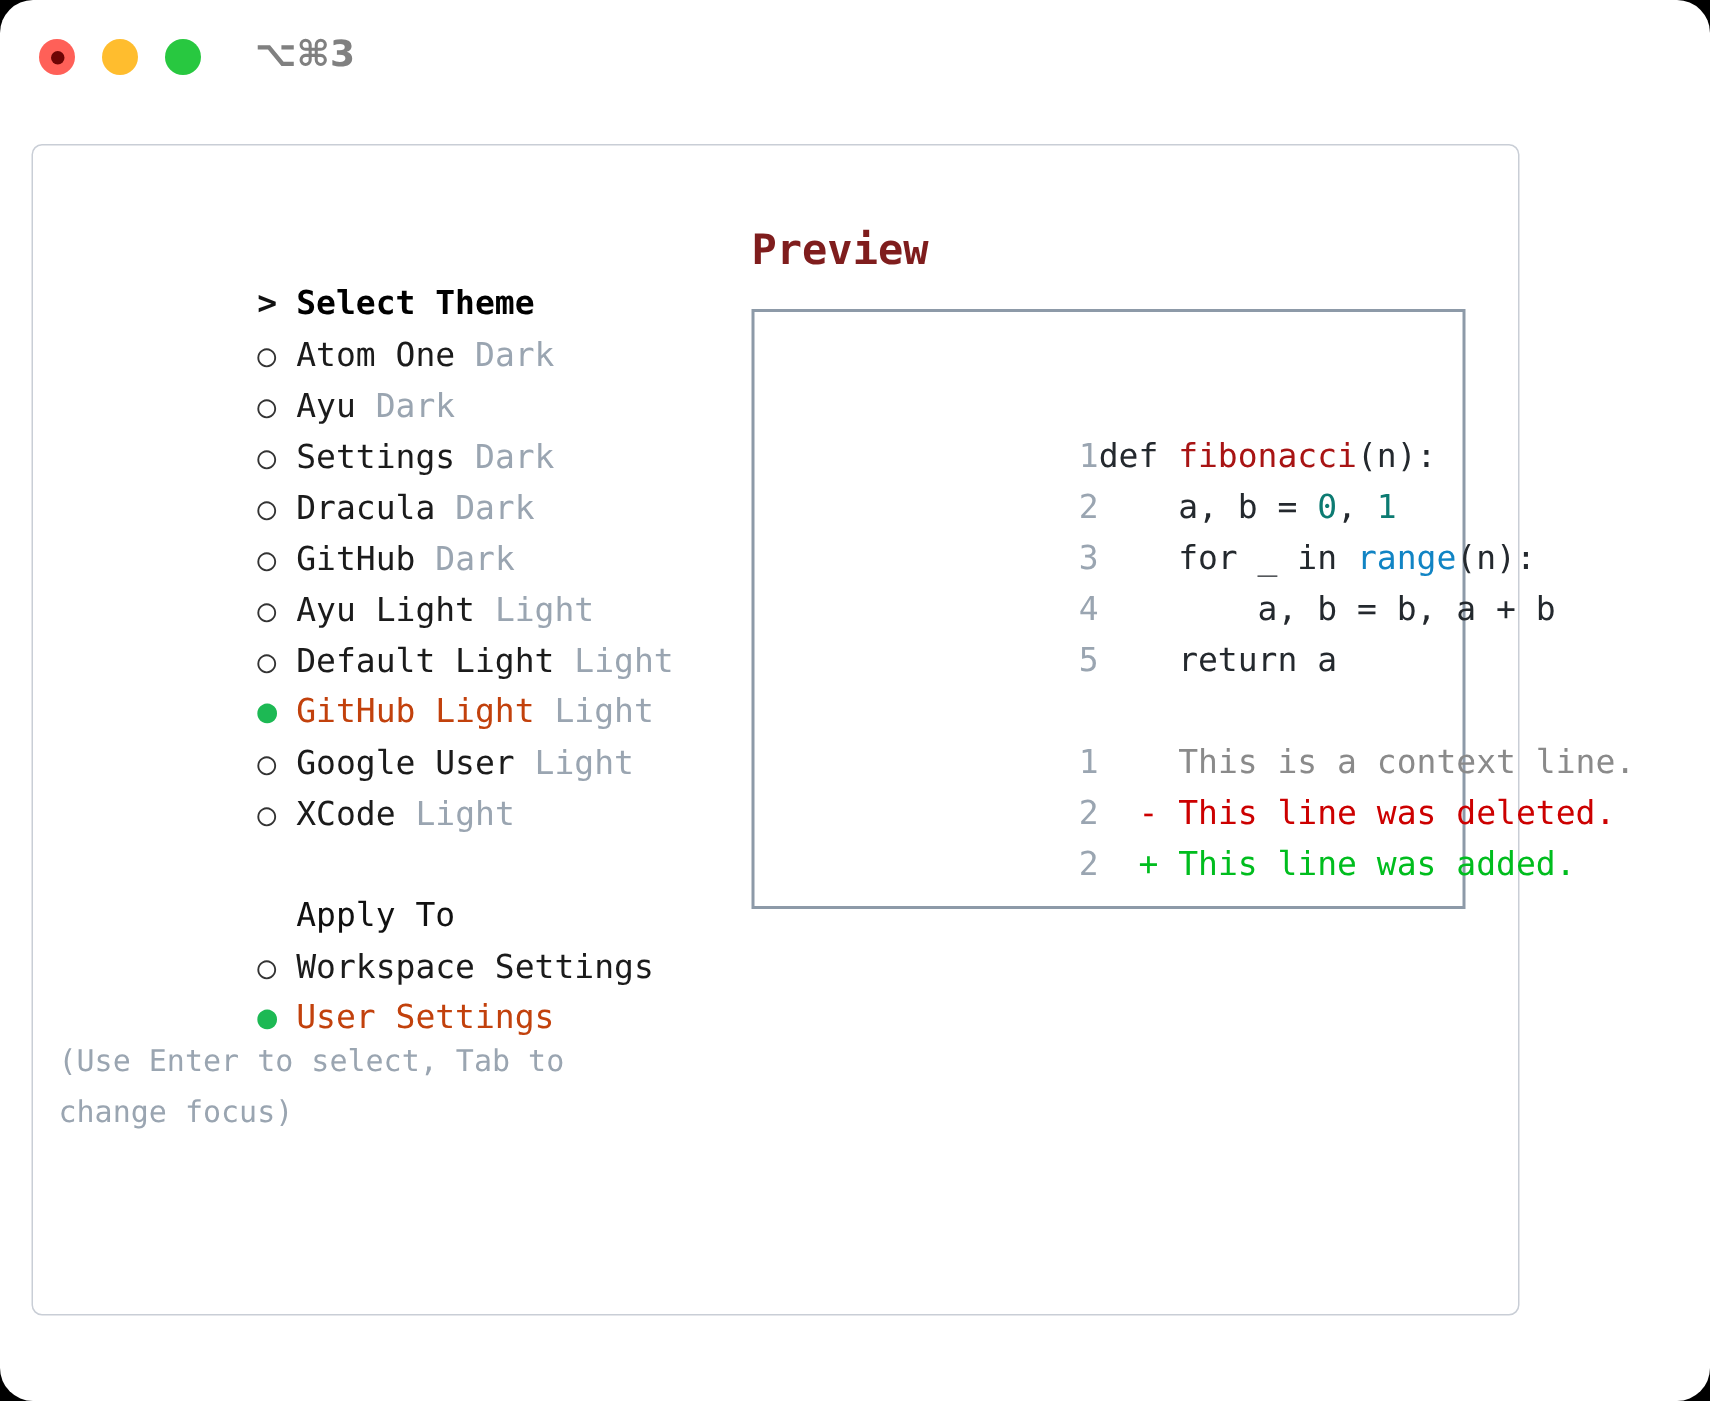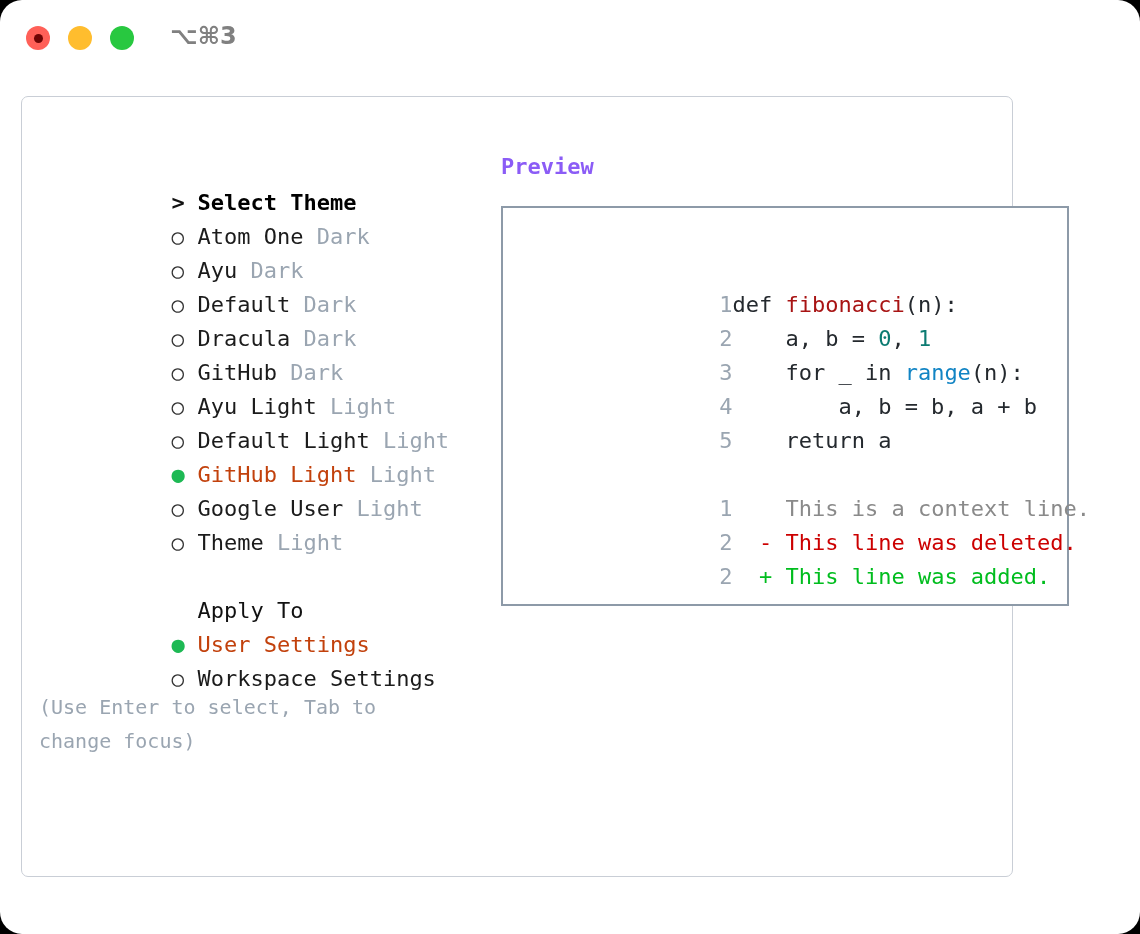--- a/index.html
+++ b/index.html
@@ -135,28 +135,28 @@
   }
 
   
   .right-col {
     position: absolute;
     left: 479px;
     top: 55px;
     width: 500px;
   }
   .preview-title {
-    font-size: 22px;
+    font-size: 28px;
     font-weight: bold;
-    color: #8b5cf6;
+    color: #7f1d1d;
     line-height: 30px;
   }
   .preview-box {
     margin-top: 24px;
-    width: 568px;
+    width: 476px;
     height: 400px;
     border: 2px solid #8d9aa8;
     box-sizing: border-box;
     background: #ffffff;
     position: relative;
   }
   .code-area {
     position: absolute;
     left: 16px;
     top: 46px;
@@ -210,54 +210,54 @@
           <span class="marker caret">&gt;</span><span>Select Theme</span>
         </div>
 
         <div class="row">
           <span class="marker hollow">○</span><span class="label">Atom One</span><span class="variant"> </span><span class="variant">Dark</span>
         </div>
         <div class="row">
           <span class="marker hollow">○</span><span class="label">Ayu</span><span class="variant"> </span><span class="variant">Dark</span>
         </div>
         <div class="row">
-          <span class="marker hollow">○</span><span class="label">Default</span><span class="variant"> </span><span class="variant">Dark</span>
+          <span class="marker hollow">○</span><span class="label">Settings</span><span class="variant"> </span><span class="variant">Dark</span>
         </div>
         <div class="row">
           <span class="marker hollow">○</span><span class="label">Dracula</span><span class="variant"> </span><span class="variant">Dark</span>
         </div>
         <div class="row">
           <span class="marker hollow">○</span><span class="label">GitHub</span><span class="variant"> </span><span class="variant">Dark</span>
         </div>
         <div class="row">
           <span class="marker hollow">○</span><span class="label">Ayu Light</span><span class="variant"> </span><span class="variant">Light</span>
         </div>
         <div class="row">
           <span class="marker hollow">○</span><span class="label">Default Light</span><span class="variant"> </span><span class="variant">Light</span>
         </div>
         <div class="row">
           <span class="marker filled">●</span><span class="label selected">GitHub Light</span><span class="variant"> </span><span class="variant">Light</span>
         </div>
         <div class="row">
           <span class="marker hollow">○</span><span class="label">Google User</span><span class="variant"> </span><span class="variant">Light</span>
         </div>
         <div class="row">
-          <span class="marker hollow">○</span><span class="label">Theme</span><span class="variant"> </span><span class="variant">Light</span>
+          <span class="marker hollow">○</span><span class="label">XCode</span><span class="variant"> </span><span class="variant">Light</span>
         </div>
 
         <div class="spacer-sm"></div>
 
         <div class="row section-header">
           <span class="marker"></span><span>Apply To</span>
         </div>
         <div class="row">
+          <span class="marker hollow">○</span><span class="label">Workspace Settings</span>
+        </div>
+        <div class="row">
           <span class="marker filled">●</span><span class="label selected">User Settings</span>
-        </div>
-        <div class="row">
-          <span class="marker hollow">○</span><span class="label">Workspace Settings</span>
         </div>
 
         <div class="hint">(Use Enter to select, Tab to change focus)</div>
       </div>
 
       <div class="right-col">
         <div class="preview-title">Preview</div>
 
         <div class="preview-box">
           <div class="code-area">

